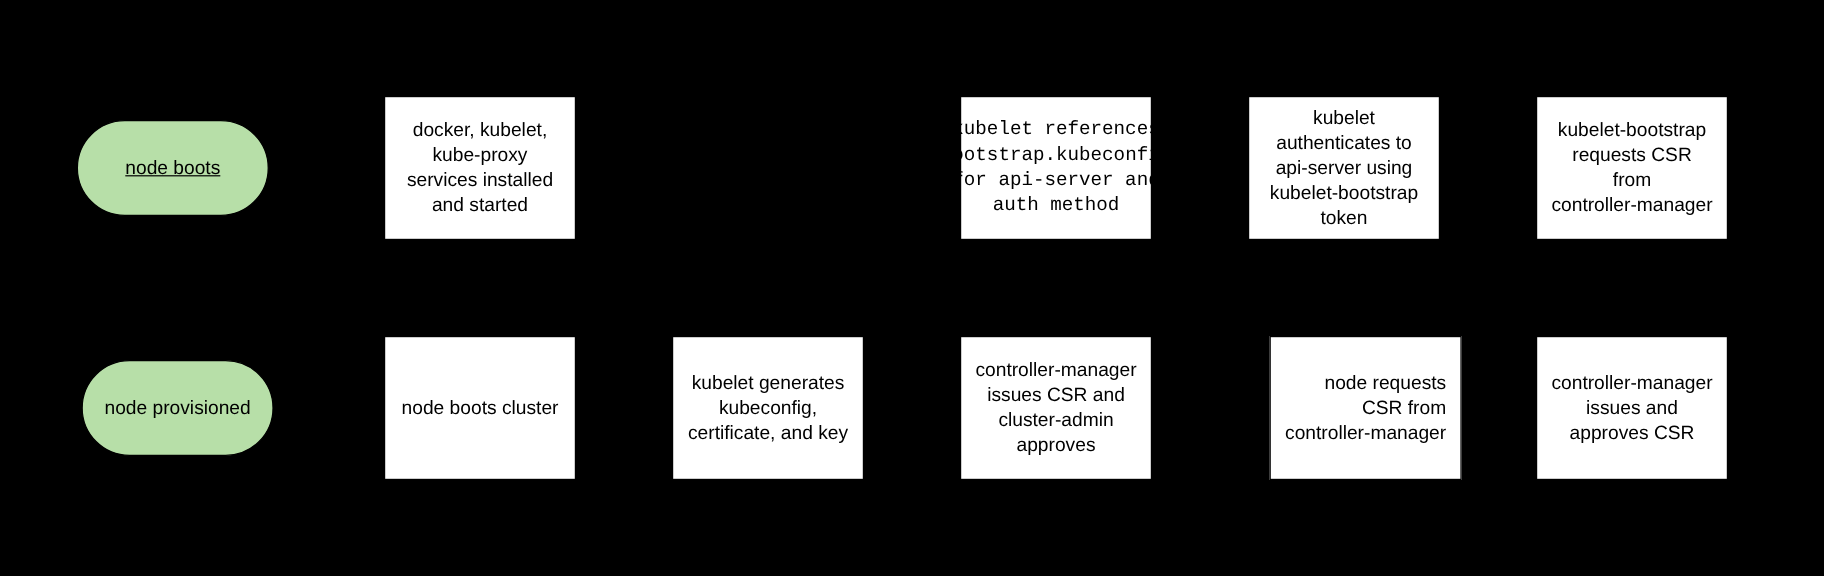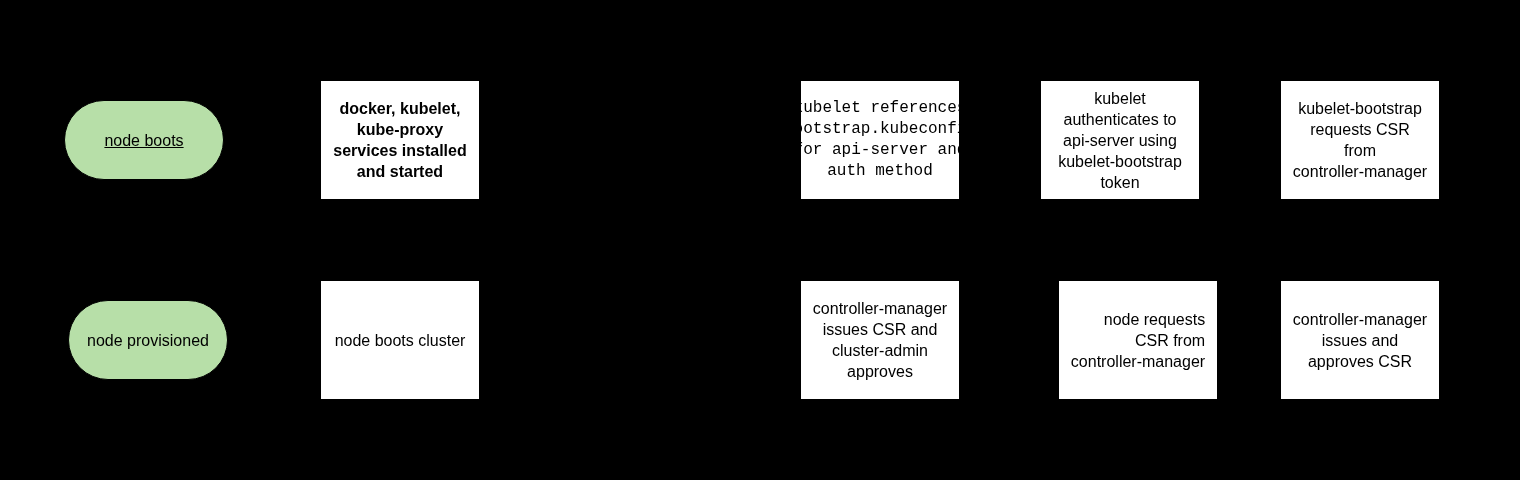--- a/index.html
+++ b/index.html
@@ -49,21 +49,21 @@
     clip-path: polygon(50% 0%, 100% 50%, 50% 100%, 0% 50%);
   }
 </style>
 </head>
 <body>
 
 <div class="canvas">
 
   <div class="node terminal-pill" style="left:64px; top:100px;text-decoration:underline;">node boots</div>
 
-  <div class="node process-rect" style="left:320px; top:80px;font-weight:bold;">docker, kubelet,
+  <div class="node process-rect" style="left:320px; top:80px;">docker, kubelet,
 kube-proxy
 services installed
 and started</div>
 
 
   <div class="node process-rect" style="left:800px; top:80px;font-family:Liberation Mono, monospace;">kubelet references
 bootstrap.kubeconfig
 for api-server and
 auth method</div>
 
@@ -75,20 +75,23 @@
 
   <div class="node process-rect" style="left:1280px; top:80px;">kubelet-bootstrap
 requests CSR
 from
 controller-manager</div>
 
   <div class="node terminal-pill" style="left:68px; top:300px;">node provisioned</div>
 
   <div class="node process-rect" style="left:320px; top:280px;">node boots cluster</div>
 
+  <div class="node process-rect" style="left:560px; top:280px;">kubelet generates
+kubeconfig,
+certificate, and key</div>
 
   <div class="node process-rect" style="left:800px; top:280px;">controller-manager
 issues CSR and
 cluster-admin
 approves</div>
 
   <div class="node process-rect" style="left:1058px; top:280px;text-align:right;">node requests
 CSR from
 controller-manager</div>
 

